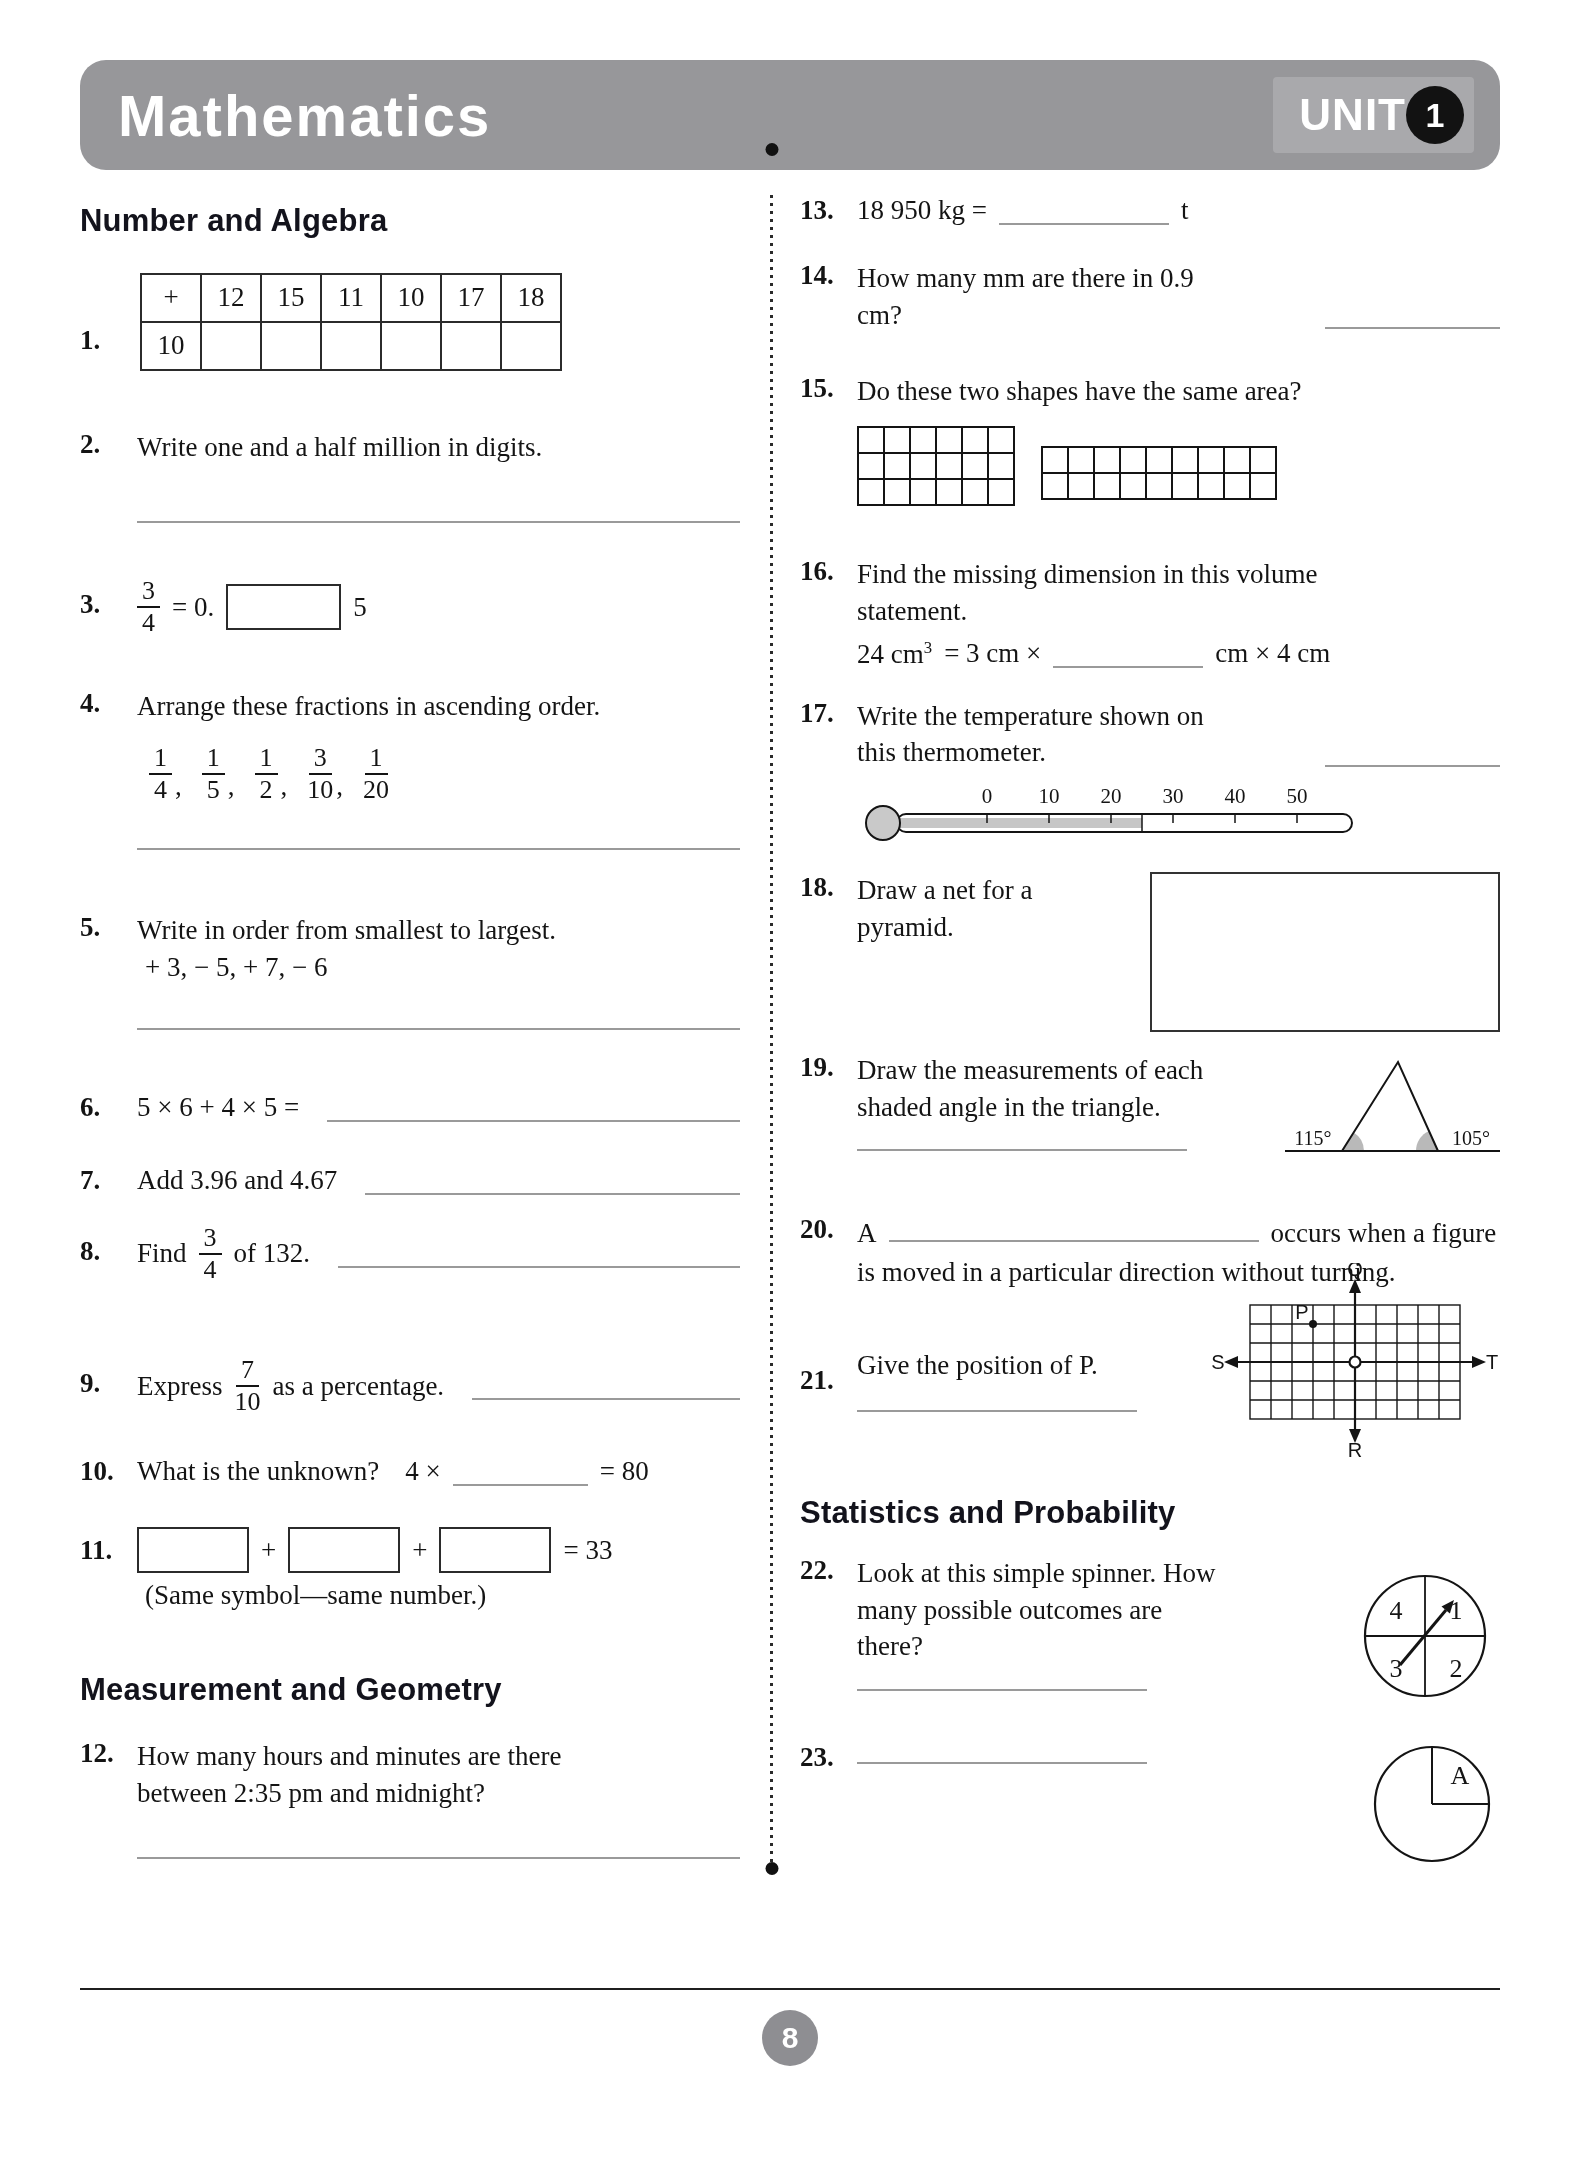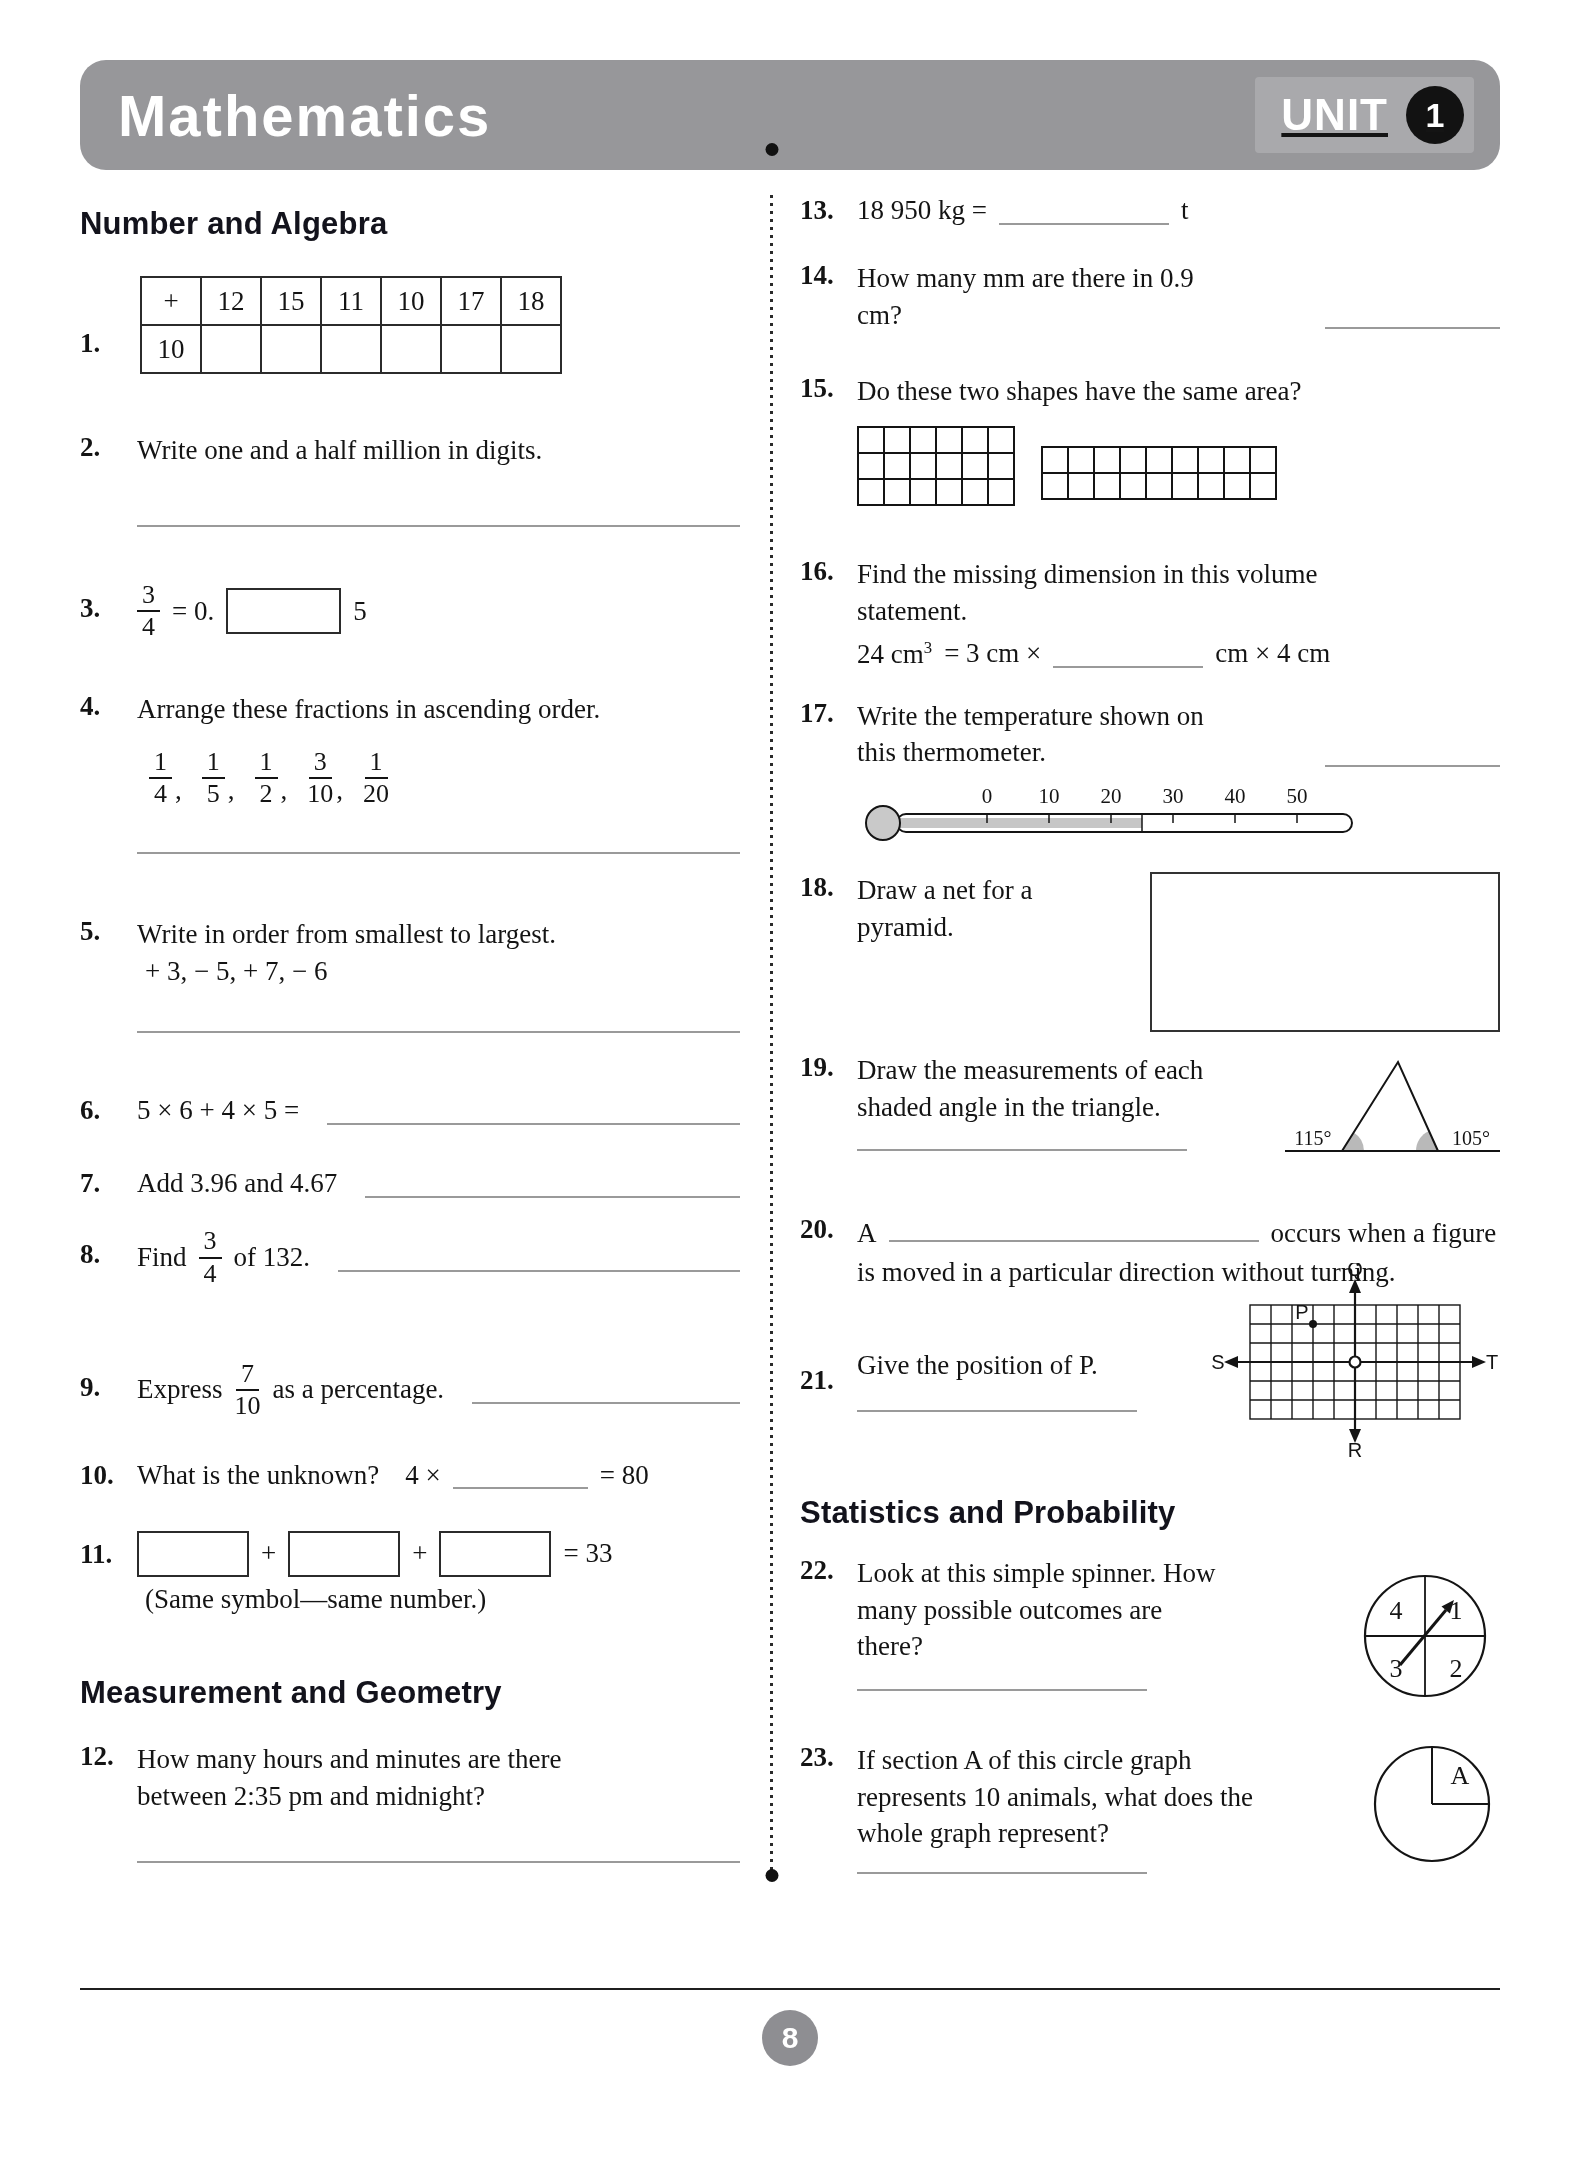--- a/index.html
+++ b/index.html
@@ -7,21 +7,21 @@
   body { width:1580px; height:2162px; position:relative; overflow:hidden;
          font-family:"Liberation Serif", serif; color:#141414; font-size:27px; }
 
   
   .banner { position:absolute; top:60px; left:80px; width:1420px; height:110px;
             background:#97979a; border-radius:26px; display:flex; align-items:center;
             justify-content:space-between; padding:0 26px 0 38px; }
   .banner .title { font-family:"Liberation Sans", sans-serif; font-size:58px; font-weight:700;
                    color:#ffffff; letter-spacing:2px; }
   .unit-box { background:#a9a9ac; border-radius:4px; height:76px; display:flex;
-              align-items:center; gap:18px; padding:0 10px 0 26px;text-decoration:underline; }
+              align-items:center; padding:0 10px 0 26px; }
   .unit-label { font-family:"Liberation Sans", sans-serif; font-size:44px; font-weight:700;
                 color:#ffffff; letter-spacing:1px; }
   .unit-circle { width:58px; height:58px; border-radius:50%; background:#121212; color:#fff;
                  display:flex; align-items:center; justify-content:center;
                  font-family:"Liberation Sans", sans-serif; font-size:34px; font-weight:700; }
 
   
   .columns { position:absolute; top:195px; left:80px; display:flex; align-items:center; }
   .col-left  { width:660px; }
   .col-right { width:700px; }
@@ -465,21 +465,20 @@
             <line x1="50" y1="124" x2="96" y2="69" stroke="#141414" stroke-width="3"></line>
             <polygon points="104,59 99.9,72.5 91.5,65.5" fill="#141414"></polygon>
           </svg>
         </div>
       </div>
 
       <div class="q" style="margin-top:36px">
         <span class="qnum">23.</span>
         <div class="qbody split">
           <div style="width:410px">
-            <p class="qtext">If section A of this circle graph represents 10 animals, what does the whole graph represent?</p>
             <span class="aline" style="margin-top:20px;width:290px"></span>
           </div>
           <svg width="130" height="135" viewBox="0 0 130 135" style="margin-top:-10px">
             <circle cx="62" cy="72" r="57" fill="none" stroke="#141414" stroke-width="2.2"></circle>
             <line x1="62" y1="72" x2="62" y2="15" stroke="#141414" stroke-width="2"></line>
             <line x1="62" y1="72" x2="119" y2="72" stroke="#141414" stroke-width="2"></line>
             <text x="90" y="52" font-size="26" text-anchor="middle">A</text>
           </svg>
         </div>
       </div>

